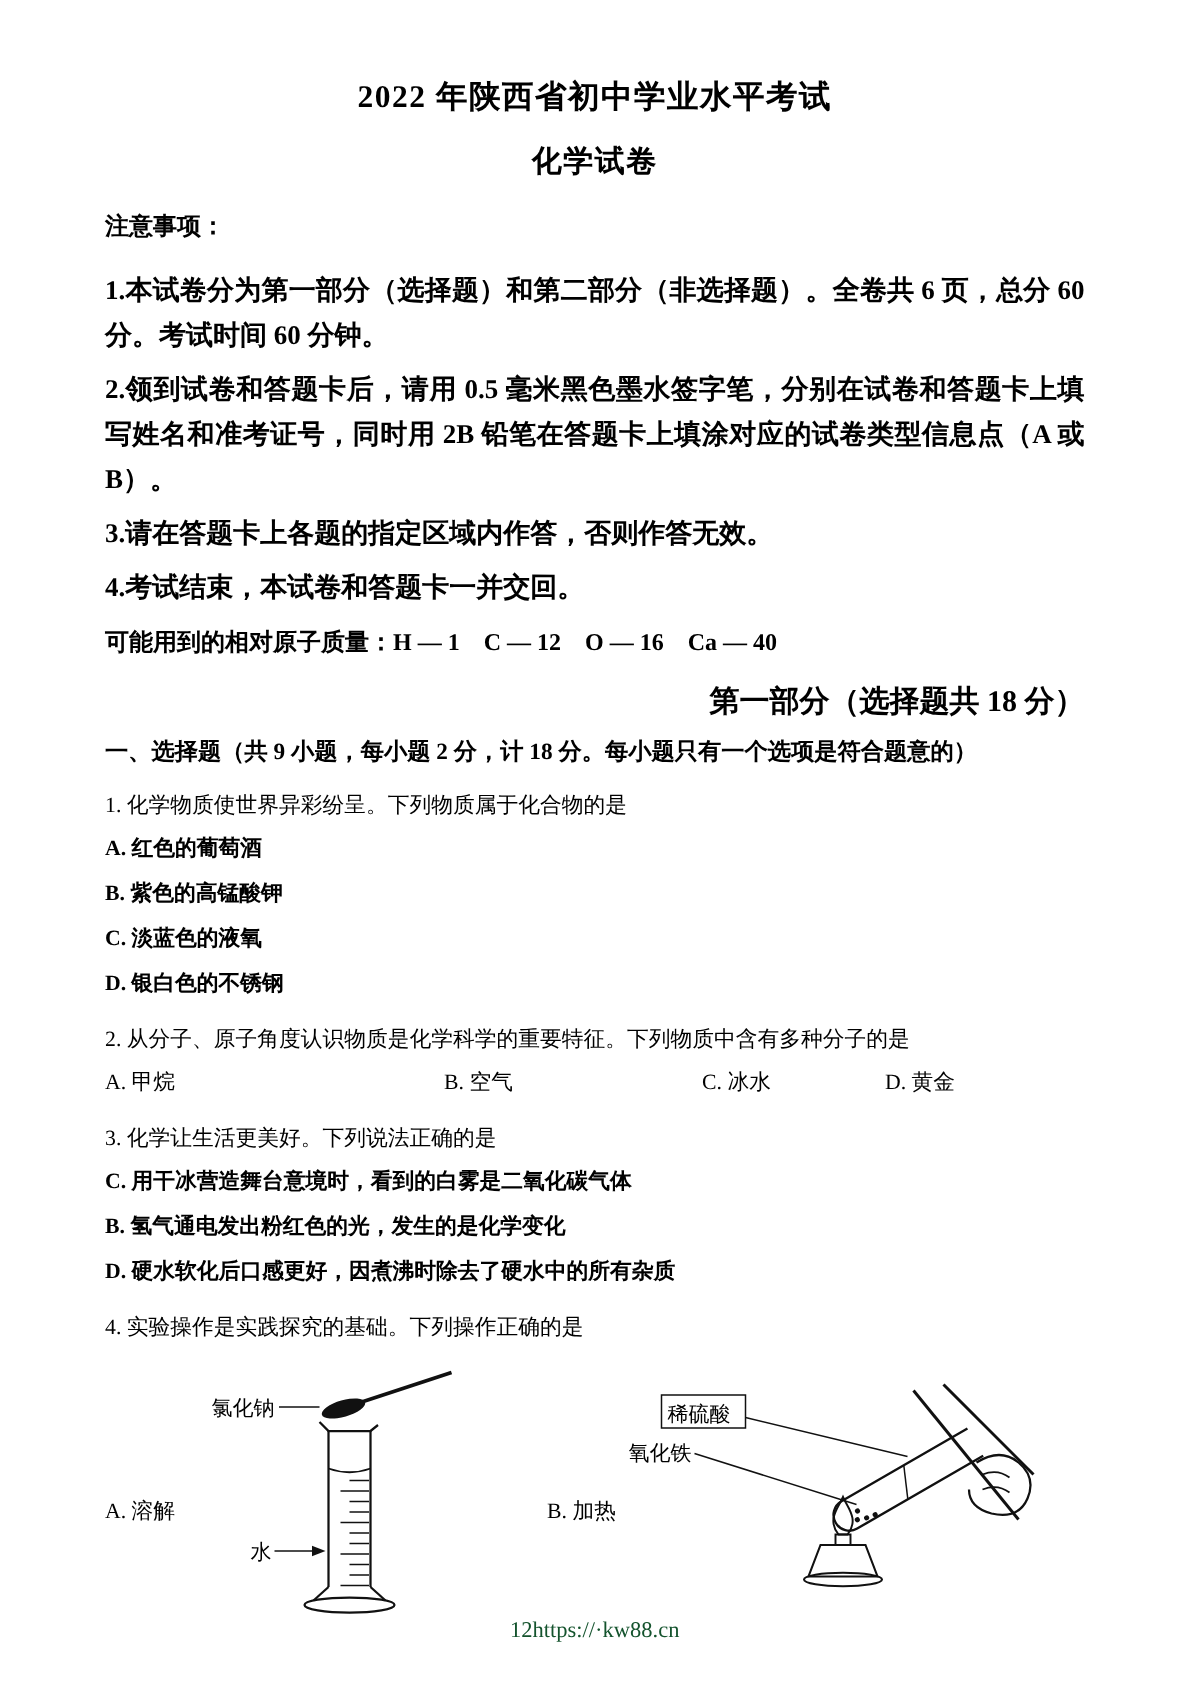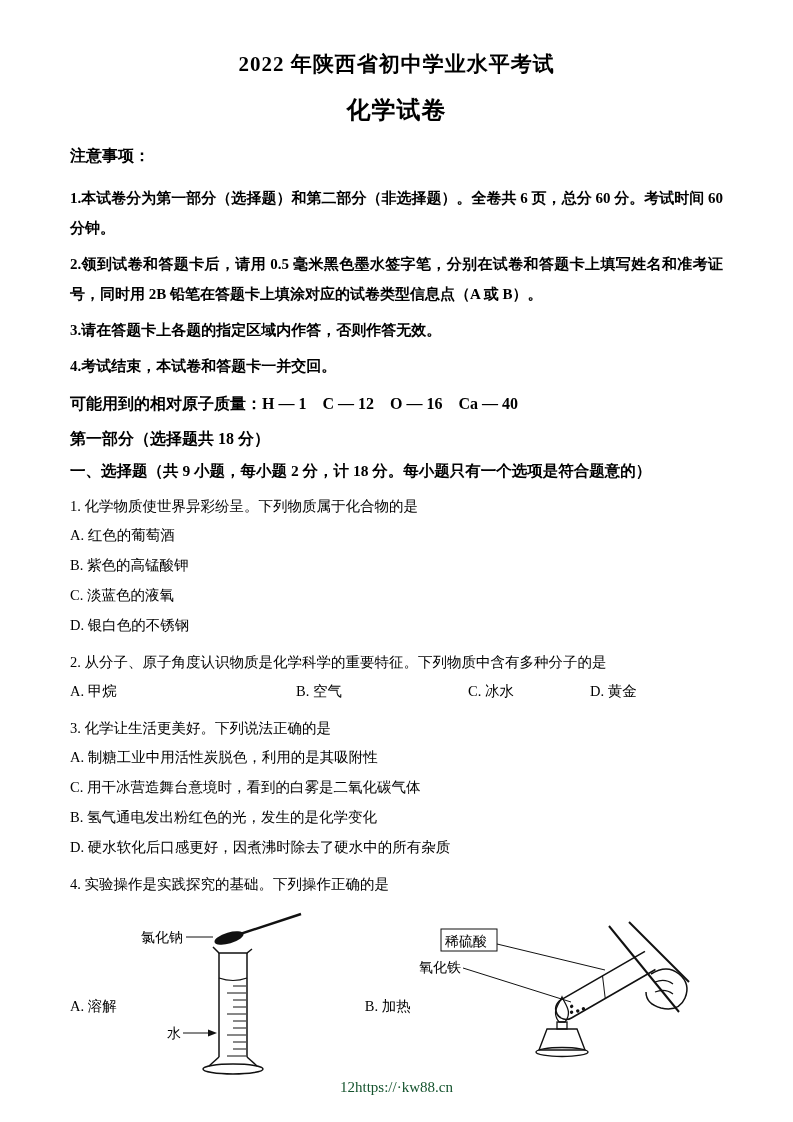--- a/index.html
+++ b/index.html
@@ -11,31 +11,31 @@
     height: 1122px;
     margin: 0 auto;
     background: #ffffff;
     color: #000;
     font-family: "Liberation Serif", "DejaVu Serif", serif;
     overflow: hidden;
   }
   .content { padding: 50px 70px 0 70px; }
 
   .title { font-size: 21px; font-weight: 700; text-align: center; margin: 0; letter-spacing: 1px; }
-  .subtitle { font-size: 24px; font-weight: 700; text-align: center; margin: 16px 0 0; letter-spacing: 1px; }
+  .subtitle { font-size: 20px; font-weight: 700; text-align: center; margin: 16px 0 0; letter-spacing: 1px; }
 
   .notice-header { font-weight: 700; font-size: 16px; margin-top: 20px; }
-  .notice { font-weight: 700; font-size: 15px; line-height: 30px; margin: 6px 0 0; text-align: justify; }
+  .notice { font-weight: 700; font-size: 18px; line-height: 30px; margin: 6px 0 0; text-align: justify; }
   .atomic { font-weight: 700; font-size: 16px; line-height: 30px; margin: 8px 0 0; }
 
-  .part-header { font-weight: 700; font-size: 16px; text-align: left; margin: 10px 0 0; }
+  .part-header { font-weight: 700; font-size: 20px; text-align: right; margin: 10px 0 0; }
   .section-header { font-weight: 700; font-size: 15.5px; margin: 8px 0 0; line-height: 26px; }
 
   .stem { font-size: 14.5px; margin: 8px 0 0; line-height: 28px; font-weight: 400; }
-  .option { font-size: 14.5px; margin: 0; line-height: 30px; font-weight: 400; }
+  .option { font-size: 14.5px; margin: 0; line-height: 30px; font-weight: 700; }
 
   .options-row { display: flex; font-size: 14.5px; line-height: 30px; }
   .options-row span:nth-child(1) { width: 226px; }
   .options-row span:nth-child(2) { width: 172px; }
   .options-row span:nth-child(3) { width: 122px; }
 
   .figure-row { display: flex; align-items: center; margin-top: 10px; }
   .fig-caption { font-size: 14.5px; white-space: nowrap; margin-top: 12px; }
   .fig-a { margin-left: 16px; }
   .fig-caption-b { margin-left: 42px; }
@@ -86,21 +86,20 @@
       <div class="options-row">
         <span>A. 甲烷</span>
         <span>B. 空气</span>
         <span>C. 冰水</span>
         <span>D. 黄金</span>
       </div>
     </div>
 
     <div class="qblock">
       <p class="stem">3. 化学让生活更美好。下列说法正确的是</p>
-      <p class="option">A. 制糖工业中用活性炭脱色，利用的是其吸附性</p>
       <p class="option">C. 用干冰营造舞台意境时，看到的白雾是二氧化碳气体</p>
       <p class="option">B. 氢气通电发出粉红色的光，发生的是化学变化</p>
       <p class="option">D. 硬水软化后口感更好，因煮沸时除去了硬水中的所有杂质</p>
     </div>
 
     <div class="qblock">
       <p class="stem">4. 实验操作是实践探究的基础。下列操作正确的是</p>
 
       <div class="figure-row">
 

